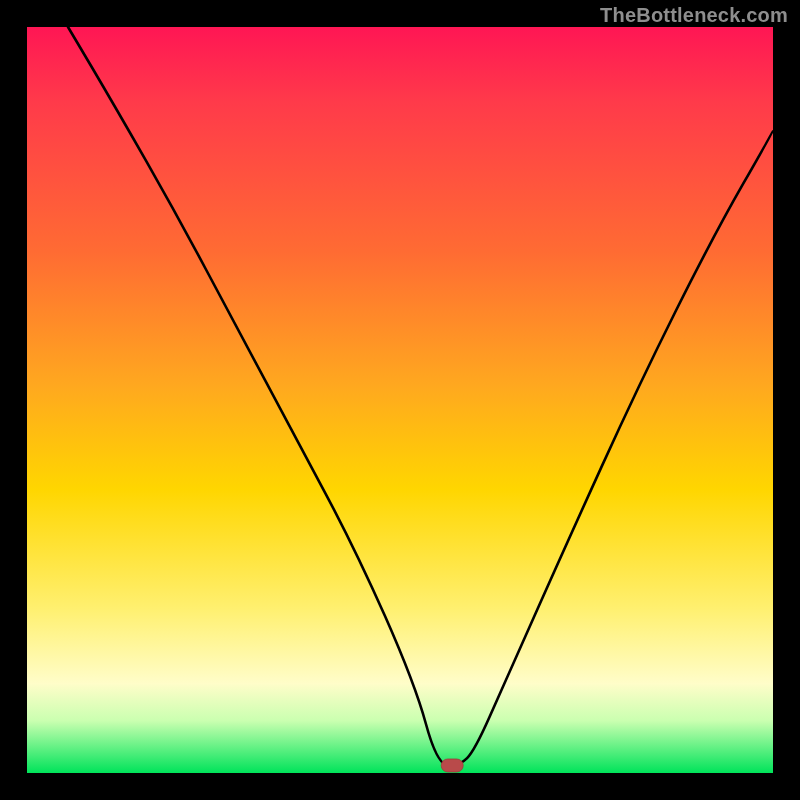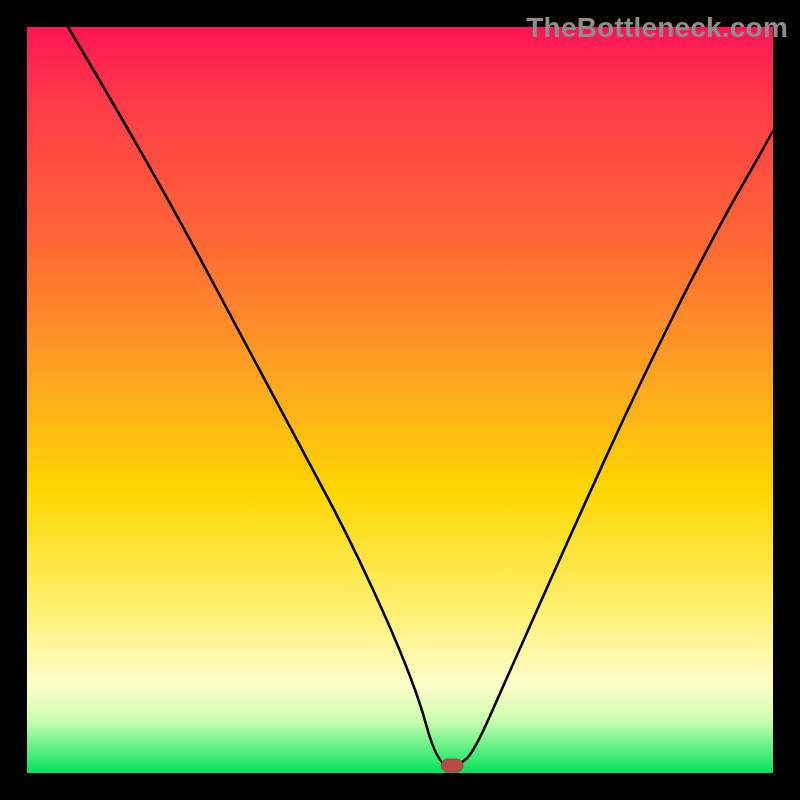--- a/index.html
+++ b/index.html
@@ -11,24 +11,24 @@
     overflow: hidden;
   }
   .stage {
     position: relative;
     width: 800px;
     height: 800px;
     background: #000;
   }
   .watermark {
     position: absolute;
-    top: 12px;
+    top: 4px;
     right: 12px;
     font-family: Arial, Helvetica, sans-serif;
-    font-size: 28px;
+    font-size: 20px;
     font-weight: 600;
     color: #8e8e8e;
     letter-spacing: 0.2px;
     z-index: 5;
   }
   
   .plot {
     position: absolute;
     left: 27px;
     top: 27px;

